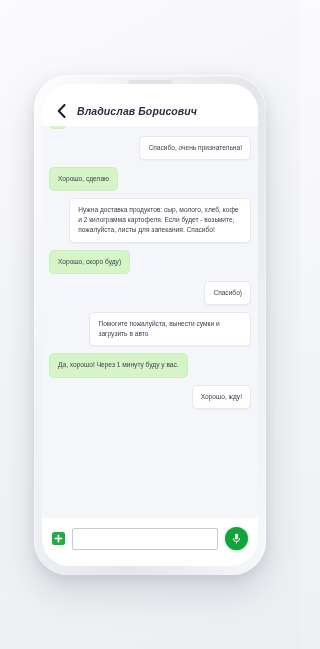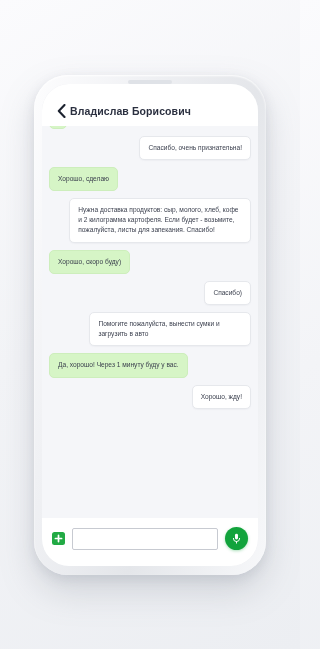--- a/index.html
+++ b/index.html
@@ -75,25 +75,27 @@
     height: 20px;
     display: flex;
     align-items: center;
     justify-content: center;
     cursor: pointer;
     flex: 0 0 auto;
   }
   .back-btn svg { display: block; }
 
   .header-title {
+    margin-left: 7px;
     font-size: 10.5px;
     font-weight: bold;
     color: #2b3040;
     letter-spacing: 0.1px;
     white-space: nowrap;
+    font-style: italic;
   }
 
   
   .chat {
     flex: 1 1 auto;
     background: #f5f6f9;
     padding: 0 7px 6px 7px;
     overflow: hidden;
     display: flex;
     flex-direction: column;

